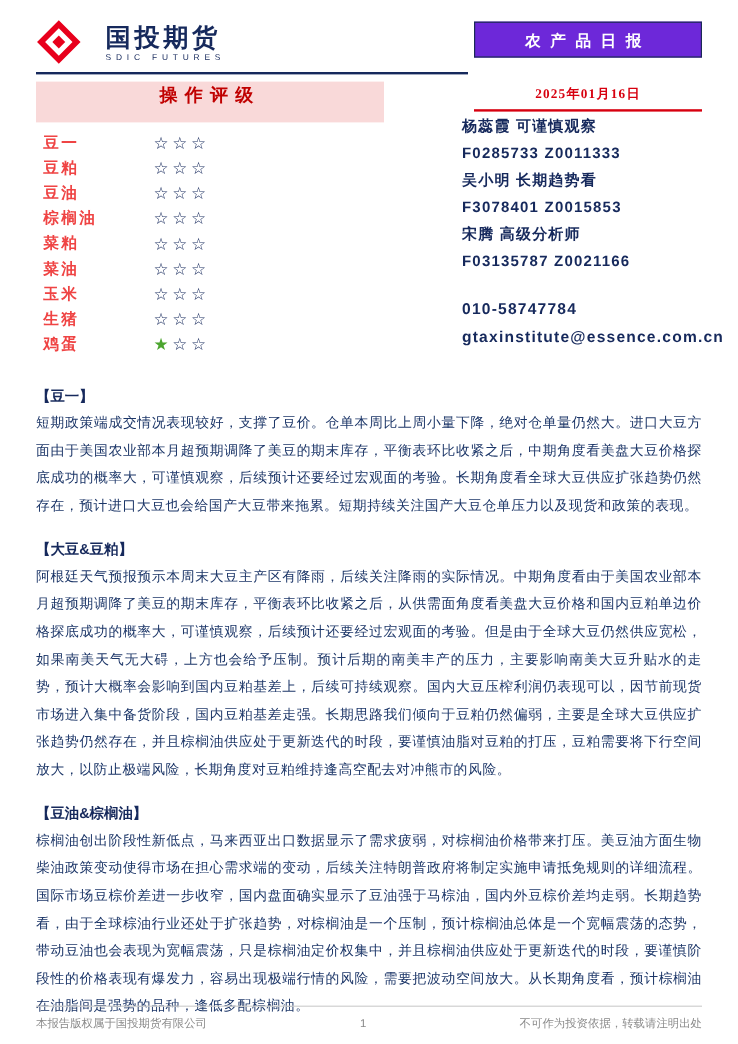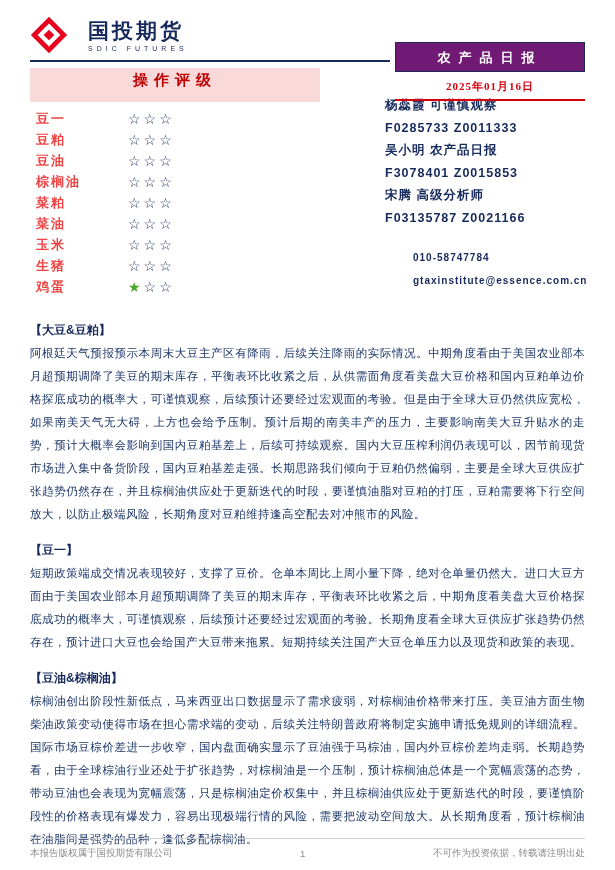--- a/index.html
+++ b/index.html
@@ -14,27 +14,27 @@
   .header-left {
     width:360px; padding-bottom:6px;
     border-bottom:2px solid #16295c;
     display:flex; align-items:center; gap:20px;
   }
   .logo-mark { width:38px; height:38px; flex:0 0 auto; }
   .brand-name { font-size:21px; font-weight:bold; color:#16295c; letter-spacing:3px; line-height:24px; font-family:"Liberation Serif",serif; }
   .brand-sub { font-size:7px; color:#16295c; letter-spacing:4px; margin-top:2px; }
   .report-banner-box { position:absolute; top:18px; right:30px; width:190px; }
   .report-banner {
-    background:#701a75; color:#ffffff; height:30px; line-height:30px;
+    background:#6d28d9; color:#ffffff; height:30px; line-height:30px;
     text-align:center; font-size:13px; font-weight:bold; letter-spacing:8px;
-    font-family:"Liberation Serif",serif; border:1px solid #1b2a56;margin-top:24px;
+    font-family:"Liberation Serif",serif; border:1px solid #1b2a56;
   }
   .report-date {
     color:#d7000f; font-weight:bold; font-size:11px; text-align:center;
-    margin-top:7px; padding-bottom:5px; border-bottom:2px solid #d7000f;
+    margin-top:23px; padding-bottom:5px; border-bottom:2px solid #d7000f;
     font-family:"Liberation Serif",serif; letter-spacing:1px;
   }
   
   .top-grid { display:flex; margin-top:6px; }
   .left-col { width:355px; flex:0 0 355px; }
   .rating-panel { width:290px; }
   .rating-title {
     background:#f9d9d9; color:#c00000; font-weight:bold; font-size:15px;
     letter-spacing:6px; text-align:center; height:34px; line-height:24px;
     font-family:"Liberation Serif",serif;
@@ -42,21 +42,21 @@
   .rating-rows { margin-top:6px; }
   .rating-row { display:flex; align-items:center; height:21px; padding-left:6px; }
   .commodity-name { width:92px; color:#ef4444; font-weight:bold; font-size:13px; letter-spacing:2px; }
   .star-rating { font-size:14px; color:#16295c; letter-spacing:3px; line-height:1; }
   .star.filled { font-weight:bold; }
   
   .right-col { flex:1; padding-top:26px; }
   .analyst-line { color:#16295c; font-size:12.5px; font-weight:bold; letter-spacing:1px; line-height:22.5px; }
   .analyst-codes { color:#16295c; font-size:12.5px; font-weight:600; letter-spacing:1px; line-height:22.5px; }
   .contact-block { margin-top:18px; }
-  .contact-line { color:#16295c; font-size:10px; font-weight:600; letter-spacing:1px; line-height:22.5px;margin-left:28px; }
+  .contact-line { color:#16295c; font-size:13px; font-weight:600; letter-spacing:1px; line-height:22.5px; }
   
   .sections { margin-top:22px; }
   .section { margin-bottom:13px; }
   .section-title { color:#16295c; font-weight:bold; font-size:12px; line-height:23px; }
   .section-body {
     color:#1c3668; font-size:11.5px; line-height:23px;
     text-align:justify; letter-spacing:0.5px;
   }
   
   .footer {
@@ -143,45 +143,45 @@
       </div>
     </div>
     <div class="right-col">
       <div id="analyst-list">
   <div>
     <div class="analyst-line">杨蕊霞 可谨慎观察</div>
     <div class="analyst-codes">F0285733 Z0011333</div>
   </div>
 
   <div>
-    <div class="analyst-line">吴小明 农产品日报</div>
+    <div class="analyst-line">吴小明 长期趋势看</div>
     <div class="analyst-codes">F3078401 Z0015853</div>
   </div>
 
   <div>
     <div class="analyst-line">宋腾 高级分析师</div>
     <div class="analyst-codes">F03135787 Z0021166</div>
   </div>
 </div>
       <div class="contact-block">
         <div class="contact-line">010-58747784</div>
         <div class="contact-line">gtaxinstitute@essence.com.cn</div>
       </div>
     </div>
   </div>
 
   <div class="sections" id="sections">
   <div class="section">
-    <div class="section-title">【大豆&amp;豆粕】</div>
-    <div class="section-body">阿根廷天气预报预示本周末大豆主产区有降雨，后续关注降雨的实际情况。中期角度看由于美国农业部本月超预期调降了美豆的期末库存，平衡表环比收紧之后，从供需面角度看美盘大豆价格和国内豆粕单边价格探底成功的概率大，可谨慎观察，后续预计还要经过宏观面的考验。但是由于全球大豆仍然供应宽松，如果南美天气无大碍，上方也会给予压制。预计后期的南美丰产的压力，主要影响南美大豆升贴水的走势，预计大概率会影响到国内豆粕基差上，后续可持续观察。国内大豆压榨利润仍表现可以，因节前现货市场进入集中备货阶段，国内豆粕基差走强。长期思路我们倾向于豆粕仍然偏弱，主要是全球大豆供应扩张趋势仍然存在，并且棕榈油供应处于更新迭代的时段，要谨慎油脂对豆粕的打压，豆粕需要将下行空间放大，以防止极端风险，长期角度对豆粕维持逢高空配去对冲熊市的风险。</div>
+    <div class="section-title">【豆一】</div>
+    <div class="section-body">短期政策端成交情况表现较好，支撑了豆价。仓单本周比上周小量下降，绝对仓单量仍然大。进口大豆方面由于美国农业部本月超预期调降了美豆的期末库存，平衡表环比收紧之后，中期角度看美盘大豆价格探底成功的概率大，可谨慎观察，后续预计还要经过宏观面的考验。长期角度看全球大豆供应扩张趋势仍然存在，预计进口大豆也会给国产大豆带来拖累。短期持续关注国产大豆仓单压力以及现货和政策的表现。</div>
   </div>
 
   <div class="section">
-    <div class="section-title">【豆一】</div>
-    <div class="section-body">短期政策端成交情况表现较好，支撑了豆价。仓单本周比上周小量下降，绝对仓单量仍然大。进口大豆方面由于美国农业部本月超预期调降了美豆的期末库存，平衡表环比收紧之后，中期角度看美盘大豆价格探底成功的概率大，可谨慎观察，后续预计还要经过宏观面的考验。长期角度看全球大豆供应扩张趋势仍然存在，预计进口大豆也会给国产大豆带来拖累。短期持续关注国产大豆仓单压力以及现货和政策的表现。</div>
+    <div class="section-title">【大豆&amp;豆粕】</div>
+    <div class="section-body">阿根廷天气预报预示本周末大豆主产区有降雨，后续关注降雨的实际情况。中期角度看由于美国农业部本月超预期调降了美豆的期末库存，平衡表环比收紧之后，从供需面角度看美盘大豆价格和国内豆粕单边价格探底成功的概率大，可谨慎观察，后续预计还要经过宏观面的考验。但是由于全球大豆仍然供应宽松，如果南美天气无大碍，上方也会给予压制。预计后期的南美丰产的压力，主要影响南美大豆升贴水的走势，预计大概率会影响到国内豆粕基差上，后续可持续观察。国内大豆压榨利润仍表现可以，因节前现货市场进入集中备货阶段，国内豆粕基差走强。长期思路我们倾向于豆粕仍然偏弱，主要是全球大豆供应扩张趋势仍然存在，并且棕榈油供应处于更新迭代的时段，要谨慎油脂对豆粕的打压，豆粕需要将下行空间放大，以防止极端风险，长期角度对豆粕维持逢高空配去对冲熊市的风险。</div>
   </div>
 
   <div class="section">
     <div class="section-title">【豆油&amp;棕榈油】</div>
     <div class="section-body">棕榈油创出阶段性新低点，马来西亚出口数据显示了需求疲弱，对棕榈油价格带来打压。美豆油方面生物柴油政策变动使得市场在担心需求端的变动，后续关注特朗普政府将制定实施申请抵免规则的详细流程。国际市场豆棕价差进一步收窄，国内盘面确实显示了豆油强于马棕油，国内外豆棕价差均走弱。长期趋势看，由于全球棕油行业还处于扩张趋势，对棕榈油是一个压制，预计棕榈油总体是一个宽幅震荡的态势，带动豆油也会表现为宽幅震荡，只是棕榈油定价权集中，并且棕榈油供应处于更新迭代的时段，要谨慎阶段性的价格表现有爆发力，容易出现极端行情的风险，需要把波动空间放大。从长期角度看，预计棕榈油在油脂间是强势的品种，逢低多配棕榈油。</div>
   </div>
 </div>
 
   <div class="footer">
     <span>本报告版权属于国投期货有限公司</span>

